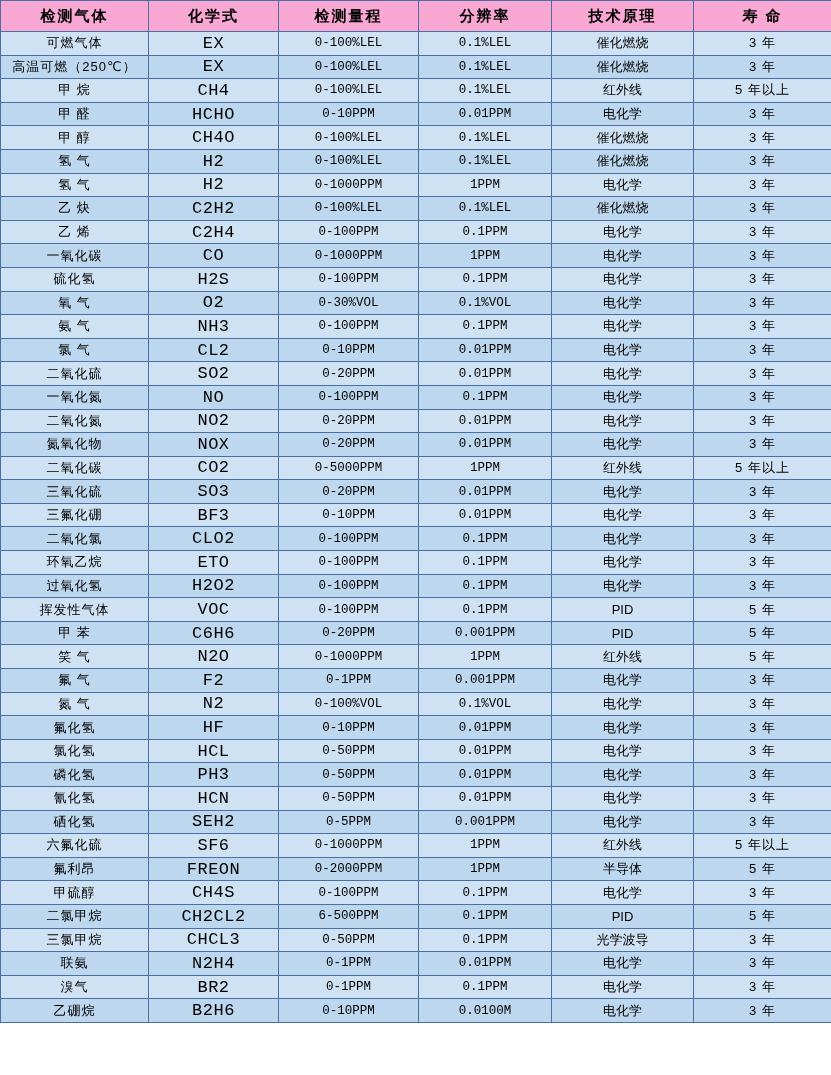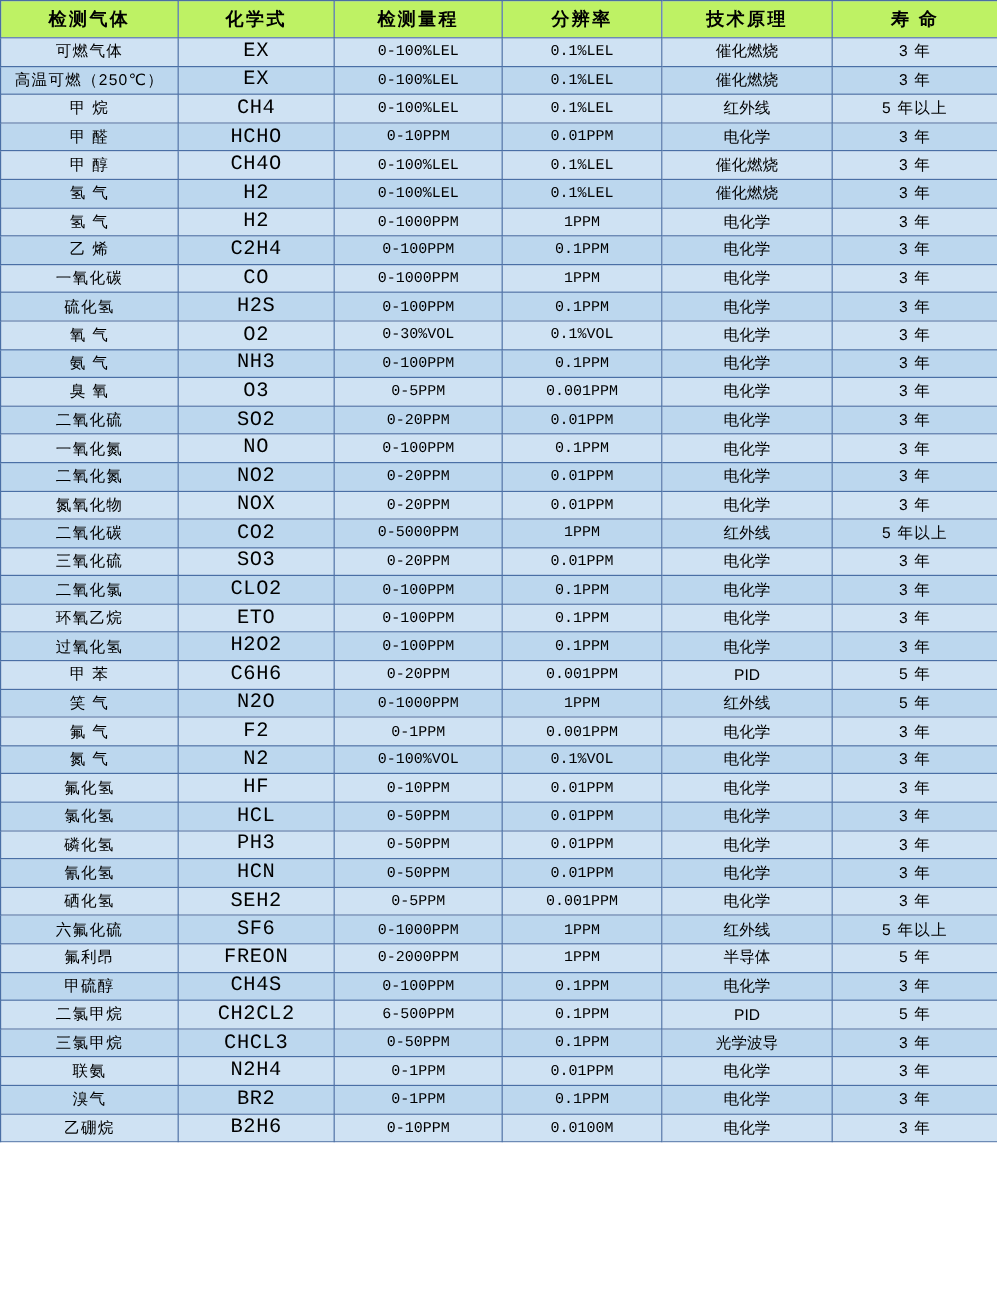--- a/index.html
+++ b/index.html
@@ -26,21 +26,21 @@
   #gas-table th,
   #gas-table td {
     border: 1px solid #4a6fa5;
     text-align: center;
     vertical-align: middle;
     color: #000000;
     white-space: nowrap;
     overflow: hidden;
   }
   #gas-table thead th {
-    background: #bef264;
+    background: #f9a8d4;
     height: 28px;
     font-size: 15px;
     font-weight: bold;
     letter-spacing: 2px;
   }
   #gas-table tbody td {
     height: 20.6px;
     font-size: 13px;
     font-weight: normal;
   }
@@ -141,20 +141,28 @@
       </tr>
       <tr>
         <td class="col-name">氢 气</td>
         <td class="col-formula">H2</td>
         <td class="col-range">0-1000PPM</td>
         <td class="col-res">1PPM</td>
         <td class="col-principle">电化学</td>
         <td class="col-life">3 年</td>
       </tr>
       <tr>
+        <td class="col-name">乙 炔</td>
+        <td class="col-formula">C2H2</td>
+        <td class="col-range">0-100%LEL</td>
+        <td class="col-res">0.1%LEL</td>
+        <td class="col-principle">催化燃烧</td>
+        <td class="col-life">3 年</td>
+      </tr>
+      <tr>
         <td class="col-name">乙 烯</td>
         <td class="col-formula">C2H4</td>
         <td class="col-range">0-100PPM</td>
         <td class="col-res">0.1PPM</td>
         <td class="col-principle">电化学</td>
         <td class="col-life">3 年</td>
       </tr>
       <tr>
         <td class="col-name">一氧化碳</td>
         <td class="col-formula">CO</td>
@@ -181,24 +189,24 @@
       </tr>
       <tr>
         <td class="col-name">氨 气</td>
         <td class="col-formula">NH3</td>
         <td class="col-range">0-100PPM</td>
         <td class="col-res">0.1PPM</td>
         <td class="col-principle">电化学</td>
         <td class="col-life">3 年</td>
       </tr>
       <tr>
-        <td class="col-name">臭 氧</td>
-        <td class="col-formula">O3</td>
-        <td class="col-range">0-5PPM</td>
-        <td class="col-res">0.001PPM</td>
+        <td class="col-name">氯 气</td>
+        <td class="col-formula">CL2</td>
+        <td class="col-range">0-10PPM</td>
+        <td class="col-res">0.01PPM</td>
         <td class="col-principle">电化学</td>
         <td class="col-life">3 年</td>
       </tr>
       <tr>
         <td class="col-name">二氧化硫</td>
         <td class="col-formula">SO2</td>
         <td class="col-range">0-20PPM</td>
         <td class="col-res">0.01PPM</td>
         <td class="col-principle">电化学</td>
         <td class="col-life">3 年</td>
@@ -237,20 +245,28 @@
       </tr>
       <tr>
         <td class="col-name">三氧化硫</td>
         <td class="col-formula">SO3</td>
         <td class="col-range">0-20PPM</td>
         <td class="col-res">0.01PPM</td>
         <td class="col-principle">电化学</td>
         <td class="col-life">3 年</td>
       </tr>
       <tr>
+        <td class="col-name">三氟化硼</td>
+        <td class="col-formula">BF3</td>
+        <td class="col-range">0-10PPM</td>
+        <td class="col-res">0.01PPM</td>
+        <td class="col-principle">电化学</td>
+        <td class="col-life">3 年</td>
+      </tr>
+      <tr>
         <td class="col-name">二氧化氯</td>
         <td class="col-formula">CLO2</td>
         <td class="col-range">0-100PPM</td>
         <td class="col-res">0.1PPM</td>
         <td class="col-principle">电化学</td>
         <td class="col-life">3 年</td>
       </tr>
       <tr>
         <td class="col-name">环氧乙烷</td>
         <td class="col-formula">ETO</td>
@@ -259,20 +275,28 @@
         <td class="col-principle">电化学</td>
         <td class="col-life">3 年</td>
       </tr>
       <tr>
         <td class="col-name">过氧化氢</td>
         <td class="col-formula">H2O2</td>
         <td class="col-range">0-100PPM</td>
         <td class="col-res">0.1PPM</td>
         <td class="col-principle">电化学</td>
         <td class="col-life">3 年</td>
+      </tr>
+      <tr>
+        <td class="col-name">挥发性气体</td>
+        <td class="col-formula">VOC</td>
+        <td class="col-range">0-100PPM</td>
+        <td class="col-res">0.1PPM</td>
+        <td class="col-principle">PID</td>
+        <td class="col-life">5 年</td>
       </tr>
       <tr>
         <td class="col-name">甲 苯</td>
         <td class="col-formula">C6H6</td>
         <td class="col-range">0-20PPM</td>
         <td class="col-res">0.001PPM</td>
         <td class="col-principle">PID</td>
         <td class="col-life">5 年</td>
       </tr>
       <tr>

